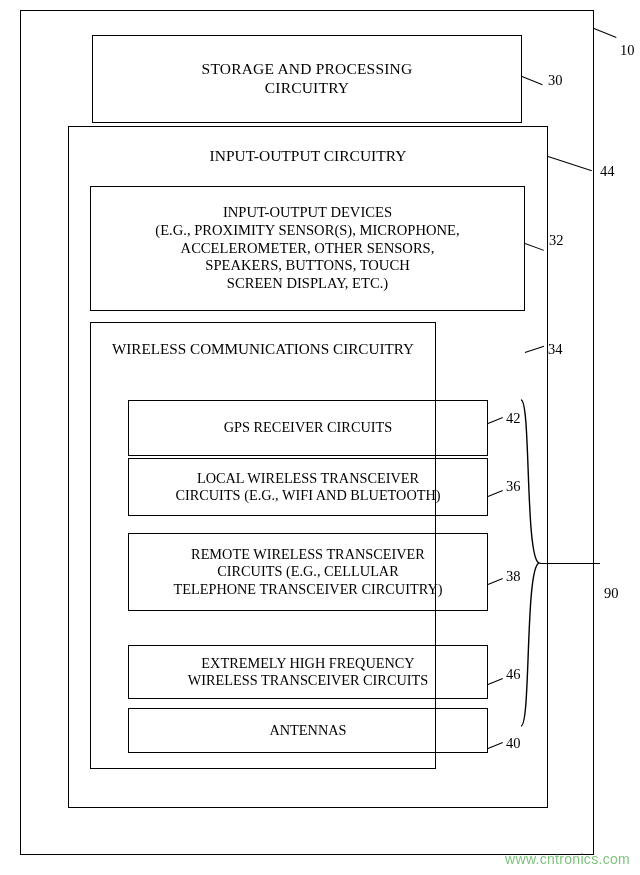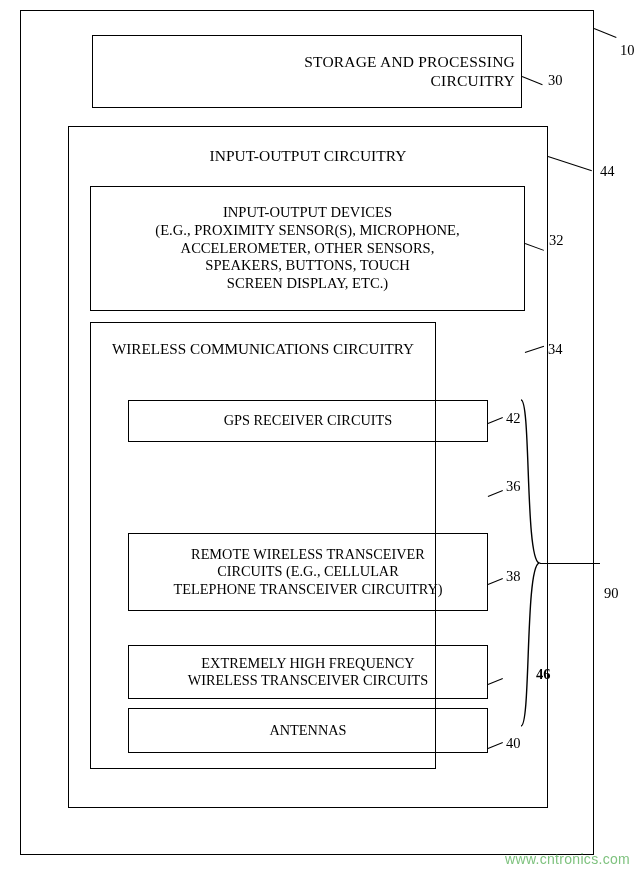--- a/index.html
+++ b/index.html
@@ -51,24 +51,23 @@
     padding: 0 6px;
     box-sizing: border-box;
     white-space: pre-line;
   }
 
   
   .storage {
     left: 92px;
     top: 35px;
     width: 430px;
-    height: 73px;
+    height: 88px;
     font-size: 15.5px;
     letter-spacing: 0.2px;
-    text-align: right;
   }
 
   
   .io-circuitry {
     left: 68px;
     top: 126px;
     width: 480px;
     height: 682px;
     align-items: flex-start;
     justify-content: center;
@@ -105,21 +104,21 @@
     font-size: 15.2px;
     line-height: 1.22;
   }
 
   
   .sub {
     left: 128px;
     width: 360px;
     font-size: 14.3px;
   }
-  .sub-gps     { top: 400px; height: 42px; }
+  .sub-gps     { top: 400px; height: 56px; }
   .sub-local   { top: 458px; height: 58px; }
   .sub-remote  { top: 533px; height: 78px; }
   .sub-ehf     { top: 645px; height: 54px; }
   .sub-antenna { top: 708px; height: 45px; }
 
   
   .device-label {
     position: absolute;
     left: 68px;
     top: 822px;
@@ -202,37 +201,41 @@
   </div>
   <div class="leader" style="left:525px; top:352px; width:20px; transform: rotate(-18deg);"></div>
   <div class="ref" style="left:548px; top:341px;">34</div>
 
   <div class="box sub sub-gps">
     <span class="txt">GPS RECEIVER CIRCUITS</span>
   </div>
   <div class="leader" style="left:488px; top:423px; width:16px; transform: rotate(-22deg);"></div>
   <div class="ref" style="left:506px; top:410px;">42</div>
 
+  <div class="box sub sub-local">
+    <span class="txt">LOCAL WIRELESS TRANSCEIVER
+CIRCUITS (E.G., WIFI AND BLUETOOTH)</span>
+  </div>
   <div class="leader" style="left:488px; top:496px; width:16px; transform: rotate(-22deg);"></div>
   <div class="ref" style="left:506px; top:478px;">36</div>
 
   <div class="box sub sub-remote">
     <span class="txt">REMOTE WIRELESS TRANSCEIVER
 CIRCUITS (E.G., CELLULAR
 TELEPHONE TRANSCEIVER CIRCUITRY)</span>
   </div>
   <div class="leader" style="left:488px; top:584px; width:16px; transform: rotate(-22deg);"></div>
   <div class="ref" style="left:506px; top:568px;">38</div>
 
   <div class="box sub sub-ehf">
     <span class="txt">EXTREMELY HIGH FREQUENCY
 WIRELESS TRANSCEIVER CIRCUITS</span>
   </div>
   <div class="leader" style="left:488px; top:684px; width:16px; transform: rotate(-22deg);"></div>
-  <div class="ref" style="left:536px; top:666px;font-weight:bold;">46</div>
+  <div class="ref" style="left:506px; top:666px;">46</div>
 
   <div class="box sub sub-antenna">
     <span class="txt">ANTENNAS</span>
   </div>
   <div class="leader" style="left:488px; top:748px; width:16px; transform: rotate(-22deg);"></div>
   <div class="ref" style="left:506px; top:735px;">40</div>
 
   <svg class="brace90" viewBox="0 0 22 330" preserveAspectRatio="none">
     <path d="M2,2 C12,2 6,160 20,165 C6,170 12,328 2,328" fill="none" stroke="#000" stroke-width="1.4"></path>
   </svg>

